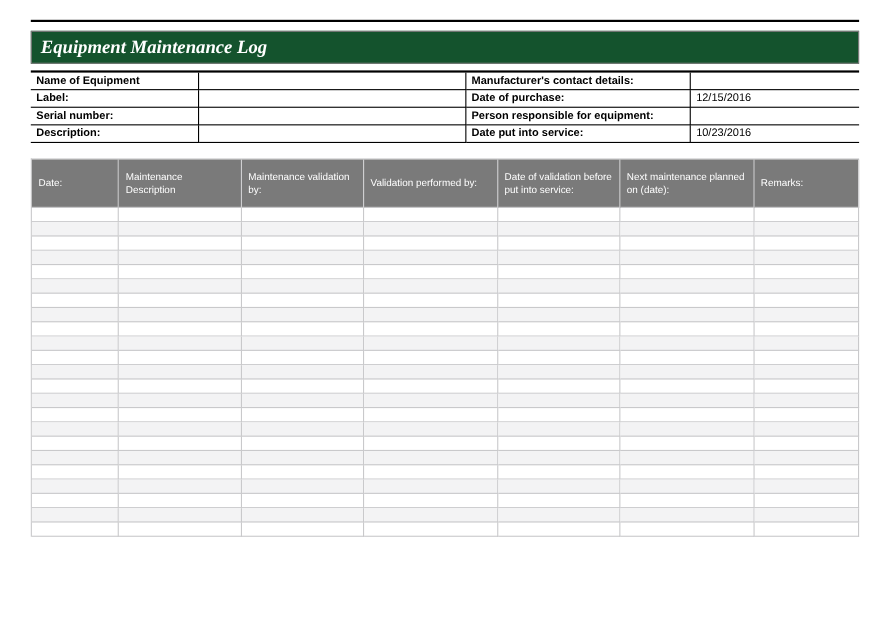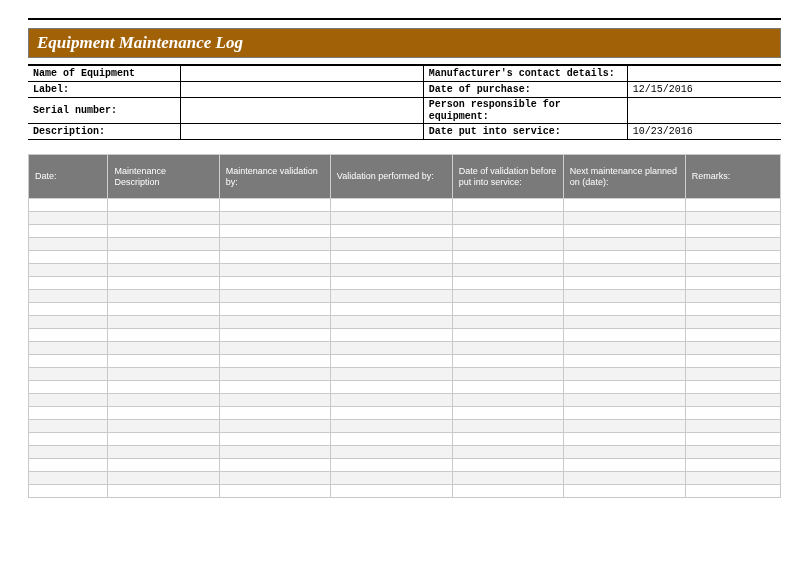--- a/index.html
+++ b/index.html
@@ -10,35 +10,34 @@
     height: 573px;
     padding: 18px 28px;
     color: #000;
     font-size: 11px;
   }
   .outer-rule-top {
     border-top: 2px solid #000;
     margin-bottom: 8px;
   }
   .title-bar {
-    background: #a16207;
+    background: #14532d;
     color: #fff;
     font-weight: bold;
     font-size: 17px;
     font-style: italic;
     padding: 4px 8px;
     border: 1px solid #7a7a7a;
     font-family: Georgia, "Times New Roman", serif;
   }
   .info-grid {
     display: grid;
     grid-template-columns: 1.2fr 1.9fr 1.6fr 1.2fr;
     border-top: 2px solid #000;
     margin-top: 6px;
-    font-family: Liberation Mono, monospace;
   }
   .info-cell {
     border-bottom: 1px solid #000;
     border-right: 1px solid #000;
     padding: 1px 5px;
     font-size: 10px;
     font-weight: bold;
     min-height: 16px;
     line-height: 1.15;
     display: flex;

